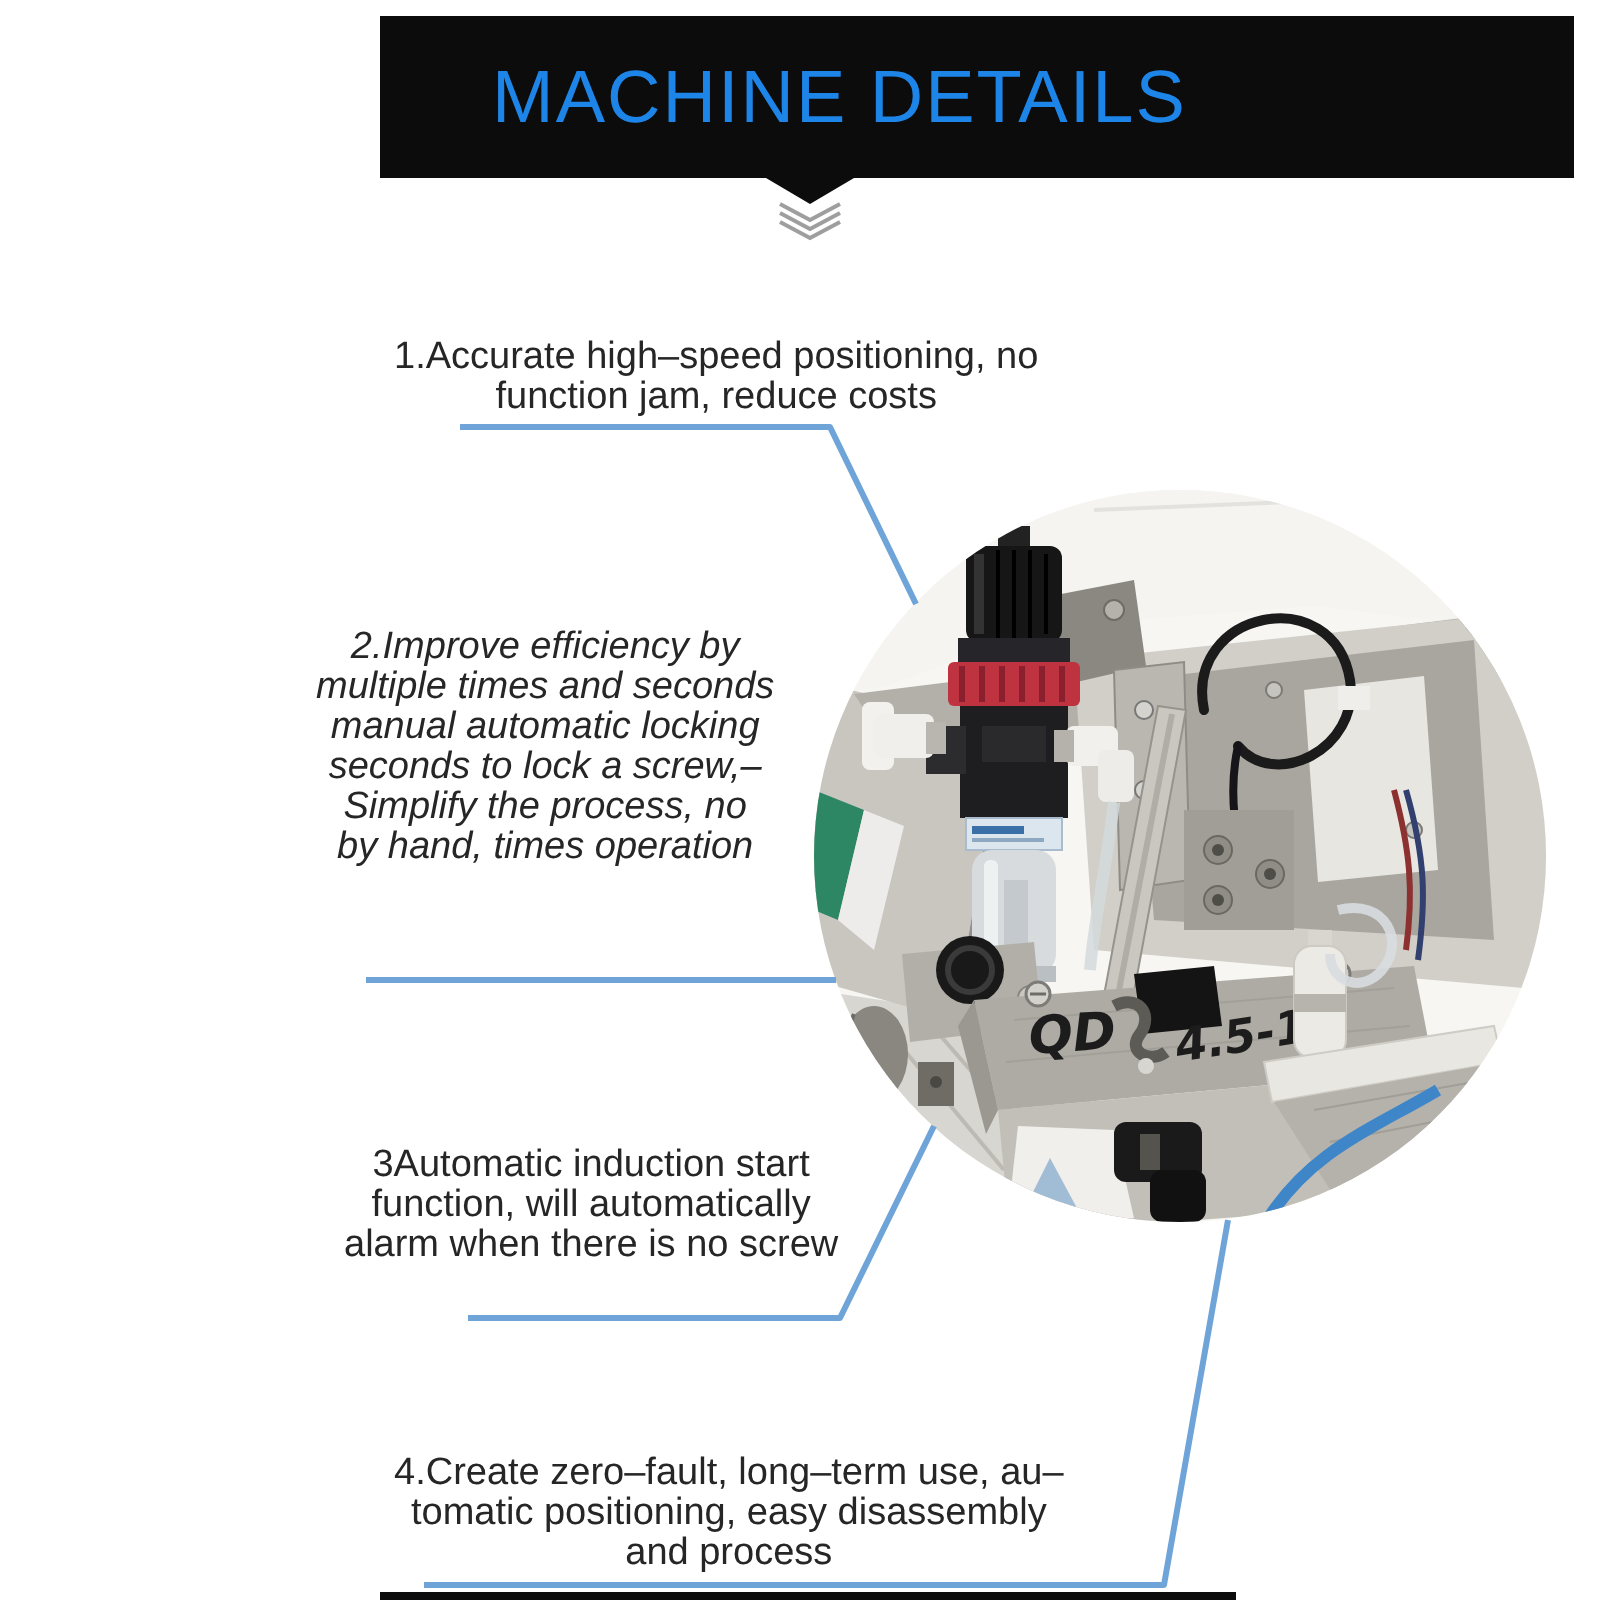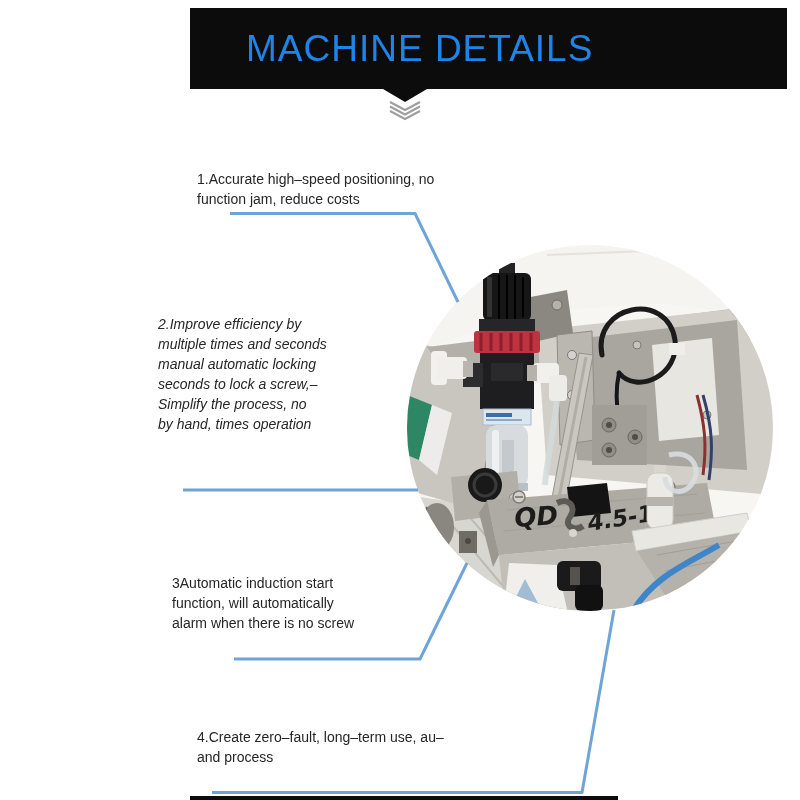--- a/index.html
+++ b/index.html
@@ -1,32 +1,33 @@
 <!DOCTYPE html>
 <html><head>
 <meta charset="utf-8">
 <style>
   html,body{margin:0;padding:0;background:#ffffff;}
   .stage{
     position:relative;width:800px;height:800px;background:#ffffff;overflow:hidden;
     font-family:"Liberation Sans","DejaVu Sans",sans-serif;
+    text-align:center;
   }
   
   .banner{
     position:absolute;left:190px;top:8px;width:597px;height:81px;
     background:#0c0c0c;display:flex;align-items:center;
   }
   .banner-title{
     padding-left:56px;font-size:37px;letter-spacing:1px;color:#1e85e8;
     font-weight:400;white-space:nowrap;
   }
   
   .overlay{position:absolute;left:0;top:0;width:800px;height:800px;pointer-events:none;}
   
-  .feature{position:absolute;font-size:14px;line-height:20px;color:#262626;}
+  .feature{position:absolute;font-size:19px;line-height:20px;color:#262626;}
   .f1{left:197px;top:169px;}
   .f2{left:158px;top:314px;font-style:italic;}
   .f3{left:172px;top:573px;}
   .f4{left:197px;top:727px;}
   
   .photo{
     position:absolute;left:407px;top:245px;width:366px;height:366px;
     border-radius:50%;overflow:hidden;background:#f7f6f3;
   }
   .photo svg{display:block;}
@@ -262,17 +263,18 @@
       <div>Simplify the process, no</div>
       <div>by hand, times operation</div>
     </div>
   <div class="feature f3">
       <div>3Automatic induction start</div>
       <div>function, will automatically</div>
       <div>alarm when there is no screw</div>
     </div>
   <div class="feature f4">
       <div>4.Create zero–fault, long–term use, au–</div>
+      <div>tomatic positioning, easy disassembly</div>
       <div>and process</div>
     </div>
 
   <div class="bottom-bar"></div>
 </div>
 
 </body></html>

